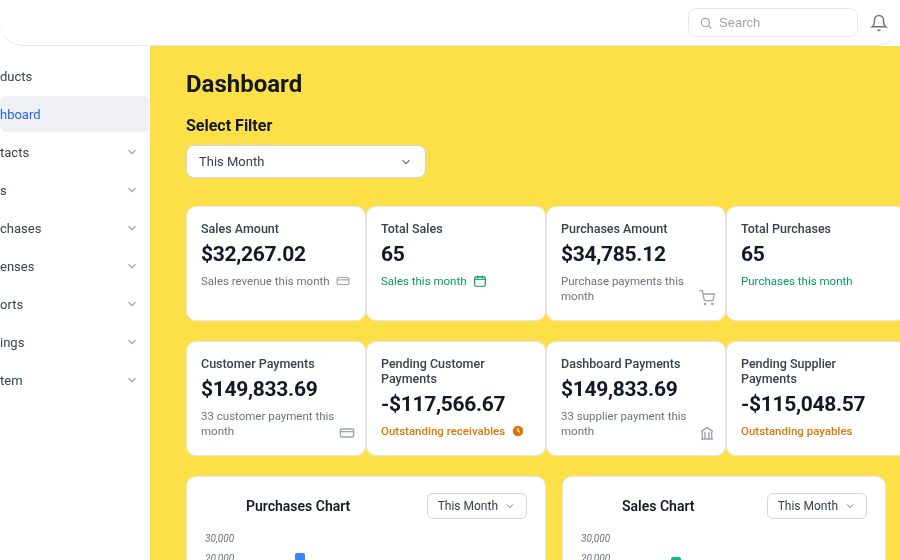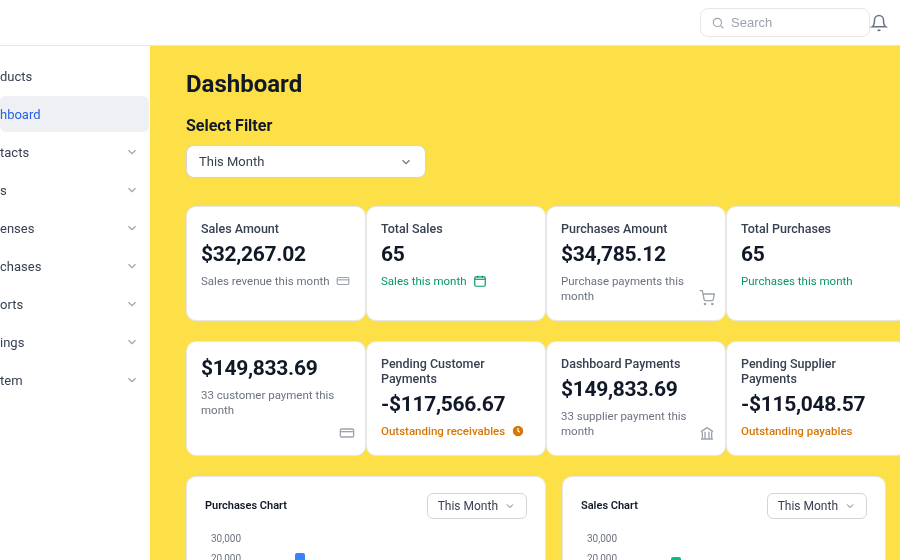--- a/index.html
+++ b/index.html
@@ -14,20 +14,22 @@
     position: relative;
   }
   
   .topbar {
     height: 46px;
     display: flex;
     align-items: center;
     justify-content: flex-end;
     padding: 0 12px;
     border-bottom: 1px solid #e5e7eb;
+    gap: 12px;
+    border-radius: 23px;
   }
   .search-wrap {
     display: flex;
     align-items: center;
     border: 1px solid #e5e7eb;
     background: #fff;
     border-radius: 8px;
     padding: 6px 10px;
     width: 170px;
   }
@@ -106,29 +108,29 @@
   .chart-card {
     border:1px solid #e5e7eb; border-radius:10px;
     padding:16px 18px 0 18px;
     position:relative;
     overflow:hidden;
     background:#fff;
   }
   .chart-card.purchases { width: 360px; height: 120px; }
   .chart-card.sales { flex:1; height:120px; }
   .chart-header { display:flex; align-items:center; justify-content:space-between; margin-bottom:14px;}
-  .chart-title { font-size:11px; font-weight:600; }
+  .chart-title { font-size:14px; font-weight:600;margin-left:41px; }
   .chart-filter {
     display:flex; align-items:center; gap:6px;
     border:1px solid #d1d5db; border-radius:6px;
     padding:5px 10px; font-size:12px; color:#374151; cursor:pointer;
   }
   .chart-filter svg { width:12px; height:12px; stroke:#6b7280; }
   .chart-body { position:relative; height:60px; }
-  .axis-label { font-size:10px; color:#6b7280; position:absolute; left:6px; }
+  .axis-label { font-size:10px; color:#6b7280; position:absolute; left:0;font-style:italic; }
   .axis-label.top { top:0; }
   .axis-label.bot { top:20px; }
   .bar {
     position:absolute;
     width:10px;
     border-radius:2px 2px 0 0;
     bottom:-20px;
   }
 </style>
 </head>
@@ -163,27 +165,27 @@
           <polyline points="6 9 12 15 18 9"></polyline>
         </svg>
     </div>
     <div class="nav-item">
       <span>s</span>
       <svg class="chev" viewBox="0 0 24 24" fill="none" stroke-width="2">
           <polyline points="6 9 12 15 18 9"></polyline>
         </svg>
     </div>
     <div class="nav-item">
+      <span>chases</span>
+      <svg class="chev" viewBox="0 0 24 24" fill="none" stroke-width="2">
+          <polyline points="6 9 12 15 18 9"></polyline>
+        </svg>
+    </div>
+    <div class="nav-item">
       <span>enses</span>
-      <svg class="chev" viewBox="0 0 24 24" fill="none" stroke-width="2">
-          <polyline points="6 9 12 15 18 9"></polyline>
-        </svg>
-    </div>
-    <div class="nav-item">
-      <span>chases</span>
       <svg class="chev" viewBox="0 0 24 24" fill="none" stroke-width="2">
           <polyline points="6 9 12 15 18 9"></polyline>
         </svg>
     </div>
     <div class="nav-item">
       <span>orts</span>
       <svg class="chev" viewBox="0 0 24 24" fill="none" stroke-width="2">
           <polyline points="6 9 12 15 18 9"></polyline>
         </svg>
     </div>
@@ -252,20 +254,21 @@
         <div class="card-value">65</div>
         <div class="card-sub green">
           <span>Purchases this month</span>
 
         </div>
       </div>
     </div>
 
     <div class="cards">
       <div class="card">
+        <div class="card-title">Customer Payments</div>
         <div class="card-value">$149,833.69</div>
         <div class="card-sub">33 customer payment this month</div>
         <svg class="card-icon" viewBox="0 0 24 24" fill="none" stroke-width="2">
             <rect x="2" y="6" width="20" height="12" rx="2"></rect>
             <line x1="2" y1="10" x2="22" y2="10"></line>
           </svg>
       </div>
       <div class="card">
         <div class="card-title">Pending Customer Payments</div>
         <div class="card-value">-$117,566.67</div>

